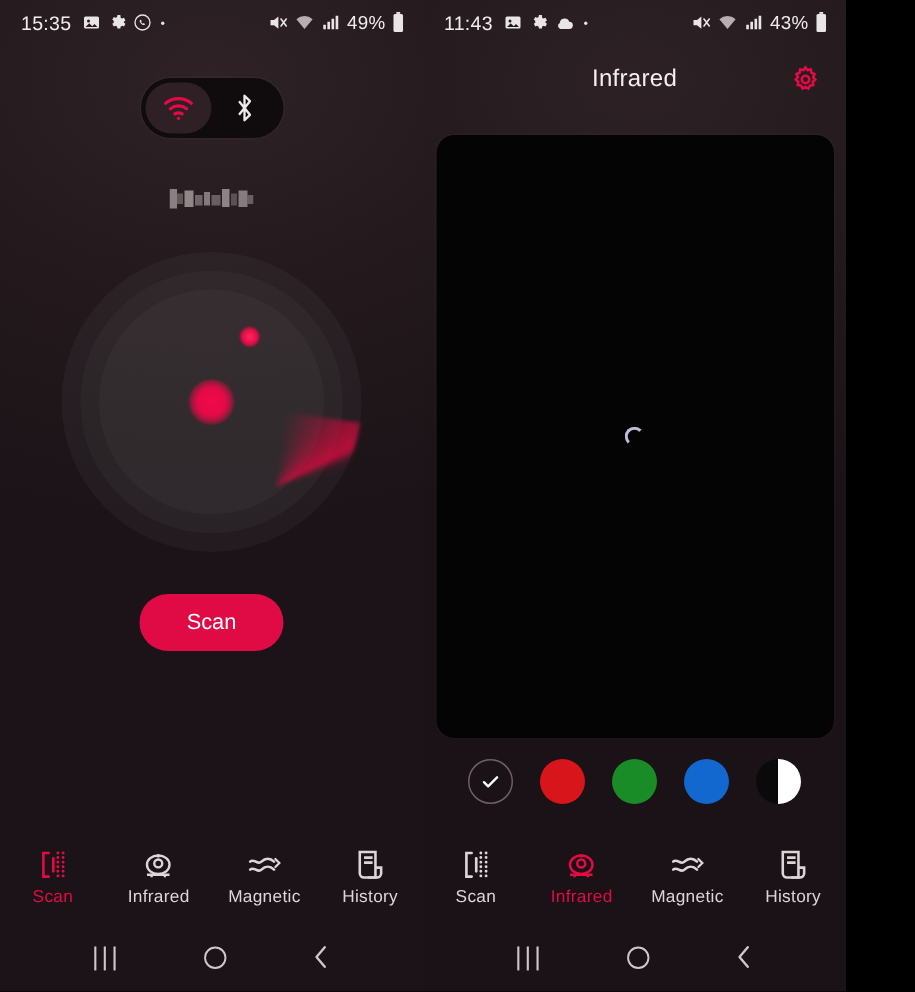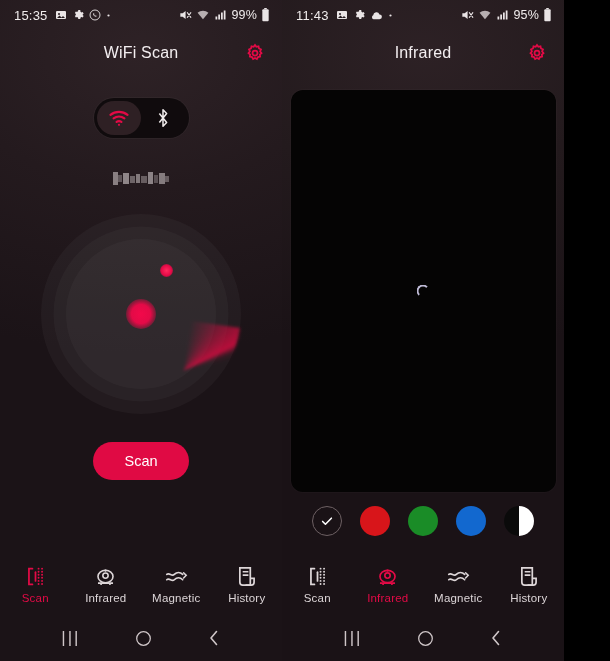--- a/index.html
+++ b/index.html
@@ -205,39 +205,30 @@
             </svg>
         </span>
         <span class="sb-ico">
           <svg width="13" height="12" viewBox="0 0 24 24">
               <rect x="2" y="15" width="3.5" height="6" fill="#e9e4e5"></rect>
               <rect x="7.5" y="11" width="3.5" height="10" fill="#e9e4e5"></rect>
               <rect x="13" y="7" width="3.5" height="14" fill="#e9e4e5"></rect>
               <rect x="18.5" y="3" width="3.5" height="18" fill="#e9e4e5"></rect>
             </svg>
         </span>
-        <span class="sb-batt-text">99%</span>
+        <span class="sb-batt-text">49%</span>
         <span class="sb-ico">
           <svg width="9" height="14" viewBox="0 0 12 22">
               <rect x="4" y="0" width="4" height="2" fill="#e9e4e5"></rect>
               <rect x="1" y="2" width="10" height="19" rx="1.6" fill="#e9e4e5"></rect>
             </svg>
         </span>
       </span>
     </div>
 
-    <div class="appbar">
-      <span class="appbar-title">WiFi Scan</span>
-      <span class="gear">
-        <svg width="20" height="20" viewBox="0 0 24 24" fill="none" stroke="#e30a46" stroke-width="2.1">
-          <circle cx="12" cy="12" r="3"></circle>
-          <path d="M12 2.4l1.6 2.1 2.6-.5.6 2.6 2.4 1.1-1.1 2.4 1.7 2-2 1.7.4 2.6-2.6.5-1.3 2.3-2.3-1.2-2.3 1.2-1.3-2.3-2.6-.5.4-2.6-2-1.7 1.7-2L4.8 7.7l2.4-1.1.6-2.6 2.6.5z"></path>
-        </svg>
-      </span>
-    </div>
 
     <div class="toggle-wrap">
       <div class="toggle">
         <div class="toggle-seg active">
           <svg width="22" height="18" viewBox="0 0 24 20" fill="none" stroke="#e30a46" stroke-width="2.4" stroke-linecap="round">
             <path d="M2.5 6.5a15 15 0 0119 0"></path>
             <path d="M6 10.5a10 10 0 0112 0"></path>
             <path d="M9.3 14.4a5 5 0 015.4 0"></path>
             <circle cx="12" cy="17.6" r="1.2" fill="#e30a46" stroke="none"></circle>
           </svg>
@@ -380,21 +371,21 @@
             </svg>
         </span>
         <span class="sb-ico">
           <svg width="13" height="12" viewBox="0 0 24 24">
               <rect x="2" y="15" width="3.5" height="6" fill="#e9e4e5"></rect>
               <rect x="7.5" y="11" width="3.5" height="10" fill="#e9e4e5"></rect>
               <rect x="13" y="7" width="3.5" height="14" fill="#e9e4e5"></rect>
               <rect x="18.5" y="3" width="3.5" height="18" fill="#e9e4e5"></rect>
             </svg>
         </span>
-        <span class="sb-batt-text">95%</span>
+        <span class="sb-batt-text">43%</span>
         <span class="sb-ico">
           <svg width="9" height="14" viewBox="0 0 12 22">
               <rect x="4" y="0" width="4" height="2" fill="#e9e4e5"></rect>
               <rect x="1" y="2" width="10" height="19" rx="1.6" fill="#e9e4e5"></rect>
             </svg>
         </span>
       </span>
     </div>
 
     <div class="appbar">

